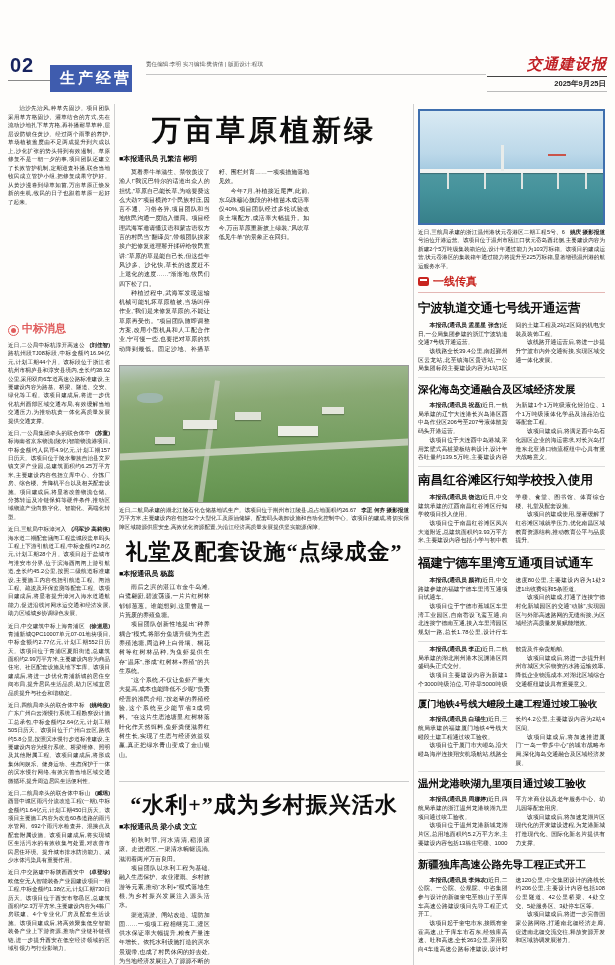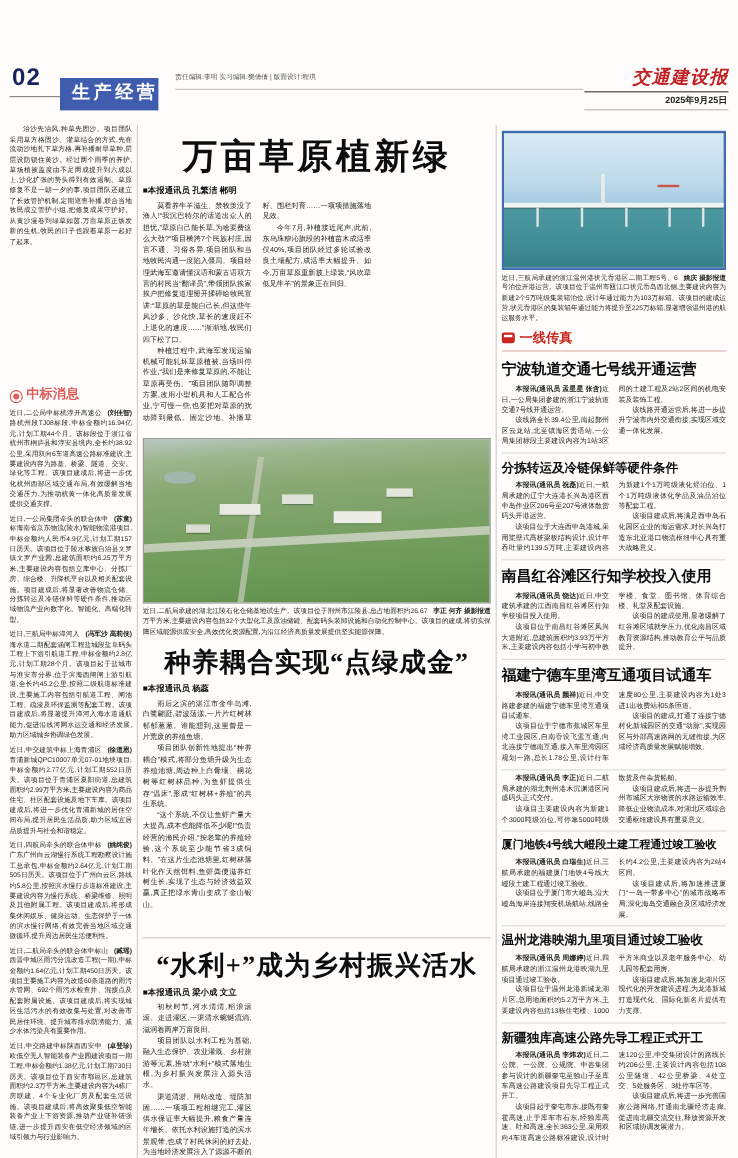--- a/index.html
+++ b/index.html
@@ -145,21 +145,21 @@
         <div class="f-b f-b3"></div>
         <div class="f-b f-b4"></div>
         <div class="f-b f-b5"></div>
       </div>
       <div class="cap">
         <span class="credit">李正 何齐 摄影报道</span>
         <span>近日,二航局承建的湖北江陵石化仓储基地试生产。该项目位于荆州市江陵县,总占地面积约26.67万平方米,主要建设内容包括32个大型化工及原油储罐、配套码头装卸设施和自动化控制中心。该项目的建成,将切实保障区域能源供应安全,高效优化资源配置,为沿江经济高质量发展提供坚实能源保障。</span>
       </div>
 
       <div class="a2">
-        <div class="headline2">种养耦合实现“点绿成金”</div>
+        <div class="headline2">礼堂及配套设施“点绿成金”</div>
         <div class="byline">■本报通讯员 杨蕊</div>
         <div class="cols3">
           <p>雨后之滨的湛江市金牛岛滩,白鹭翩跹,碧波荡漾,一片片红树林郁郁葱葱。谁能想到,这里曾是一片荒废的养殖鱼塘。</p>
           <p>项目团队创新性地提出“种养耦合”模式,将部分鱼塘升级为生态养殖池塘,周边种上白骨壤、桐花树等红树林品种,为鱼虾提供生存“温床”,形成“红树林+养殖”的共生系统。</p>
           <p>“这个系统,不仅让鱼虾产量大大提高,成本也能降低不少呢!”负责经营的渔民介绍,“按老辈的养殖经验,这个系统至少能节省3成饲料。”在这片生态池塘里,红树林落叶化作天然饵料,鱼虾粪便滋养红树生长,实现了生态与经济效益双赢,真正把绿水青山变成了金山银山。</p>
         </div>
       </div>
 
       <div class="a3">
         <div class="headline2">“水利+”成为乡村振兴活水</div>
@@ -197,21 +197,21 @@
       <div class="r-art">
         <div class="r-head">宁波轨道交通七号线开通运营</div>
         <div class="cols2">
           <p><span class="lead">本报讯(通讯员 孟星星 张含)</span><span>近日,一公局集团参建的浙江宁波轨道交通7号线开通运营。</span></p>
           <p>该线路全长39.4公里,南起鄞州区云龙站,北至镇海区贵语站,一公局集团标段主要建设内容为1站3区间的土建工程及2站2区间的机电安装及装饰工程。</p>
           <p>该线路开通运营后,将进一步提升宁波市内外交通衔接,实现区域交通一体化发展。</p>
         </div>
       </div>
 
       <div class="r-art">
-        <div class="r-head sm">分拣转运及冷链保鲜等硬件条件</div>
+        <div class="r-head sm">深化海岛交通融合及区域经济发展</div>
         <div class="cols2">
           <p><span class="lead">本报讯(通讯员 祝磊)</span><span>近日,一航局承建的辽宁大连港长兴岛港区西中岛作业区206号至207号液体散货码头开港运营。</span></p>
           <p>该项目位于大连西中岛港城,采用桨壁式高桩梁板结构设计,设计年吞吐量约139.5万吨,主要建设内容为新建1个1万吨级液化烃泊位、1个1万吨级液体化学品及油品泊位等配套工程。</p>
           <p>该项目建成后,将满足西中岛石化园区企业的海运需求,对长兴岛打造东北亚港口物流枢纽中心具有重大战略意义。</p>
         </div>
       </div>
 
       <div class="r-art">
         <div class="r-head">南昌红谷滩区行知学校投入使用</div>
         <div class="cols2">

